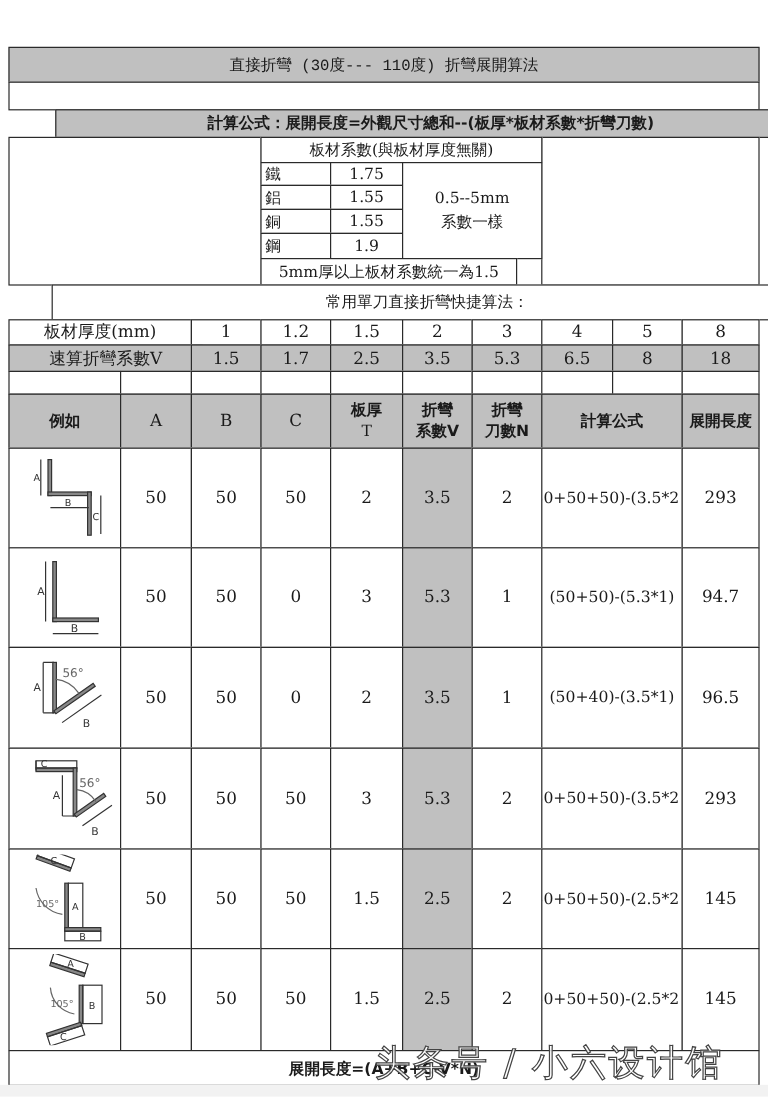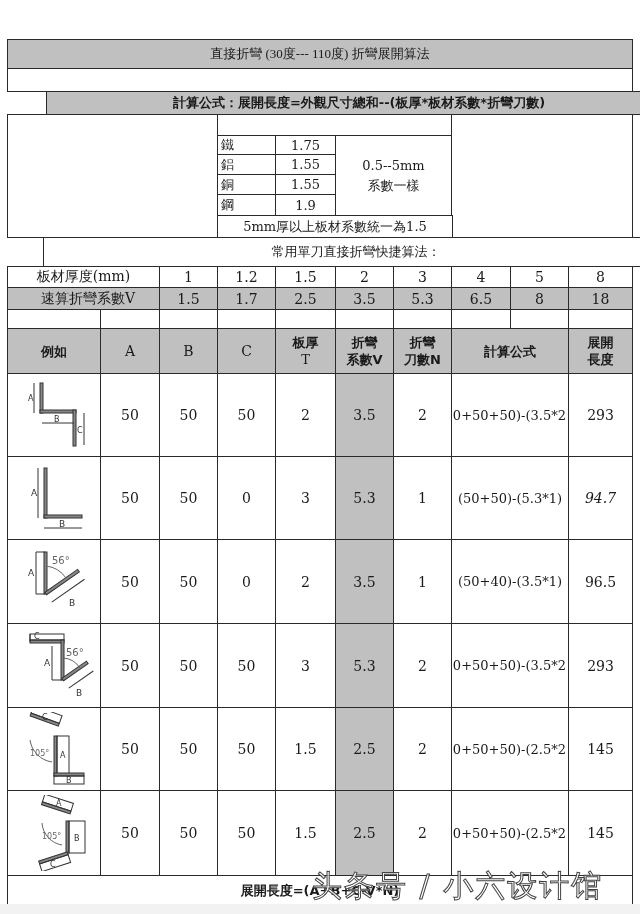--- a/index.html
+++ b/index.html
@@ -3,21 +3,21 @@
 <meta charset="utf-8">
 <style>
   * { box-sizing: border-box; margin: 0; padding: 0; }
   html, body { width: 640px; height: 914px; background: #ffffff; overflow: hidden; }
   body { position: relative; font-family: "DejaVu Serif", "Liberation Serif", serif; color: #1a1a1a; }
   .sheet { position: absolute; left: 0; top: 0; width: 640px; height: 914px; background: #fff; }
   .cell { position: absolute; border: 1px solid #2a2a2a; display: flex; align-items: center; justify-content: center; text-align: center; overflow: hidden; white-space: nowrap; }
   .g { background: #c0c0c0; }
   .w { background: #ffffff; }
   .title { font-size: 26px; font-family: "DejaVu Serif", serif; letter-spacing: 0px; }
-  .sub { font-size: 13px; font-family: Liberation Serif, serif; }
+  .sub { font-size: 13px; font-family: Liberation Mono, monospace; }
   .formula { font-size: 13px; font-family: "DejaVu Sans", sans-serif; font-weight: bold; }
   .s13 { font-size: 13px; }
   .s14 { font-size: 14px; }
   .hdr { font-size: 13px; font-family: "DejaVu Sans", sans-serif; font-weight: bold; line-height: 17px; white-space: normal; }
   .left { justify-content: flex-start; padding-left: 3px; }
   .icon-cell svg { display: block; }
   .watermark { position: absolute; left: 312px; top: 866px; font-family: "DejaVu Sans", sans-serif; font-size: 30px; color: rgba(255,255,255,0.85); -webkit-text-stroke: 1px #444; letter-spacing: 2px; pointer-events: none; }
   .bottom-strip { position: absolute; left: 0; top: 904px; width: 640px; height: 10px; background: #f2f2f2; }
 </style>
 </head>
@@ -27,35 +27,36 @@
 
 
   <div class="cell g sub" style="left:7px;top:39px;width:626px;height:30px;">直接折彎  (30度--- 110度)  折彎展開算法</div>
 
   <div class="cell w" style="left:7px;top:68px;width:626px;height:24px;"></div>
 
   <div class="cell g formula" style="left:7px;top:91px;width:626px;height:24px;margin-left:39px;">計算公式：展開長度=外觀尺寸總和--(板厚*板材系數*折彎刀數)</div>
 
   <div class="cell w" style="left:7px;top:114px;width:211px;height:124px;"></div>
   <div class="cell w" style="left:451px;top:114px;width:182px;height:124px;"></div>
+  <div class="cell w s13" style="left:217px;top:114px;width:235px;height:22px;">板材系數(與板材厚度無關)</div>
 
   <div class="cell w s13 left" style="left:217px;top:135px;width:59px;height:20px;">鐵</div>
   <div class="cell w s13" style="left:275px;top:135px;width:61px;height:20px;">1.75</div>
   <div class="cell w s13 left" style="left:217px;top:154px;width:59px;height:21px;">鋁</div>
   <div class="cell w s13" style="left:275px;top:154px;width:61px;height:21px;">1.55</div>
   <div class="cell w s13 left" style="left:217px;top:174px;width:59px;height:21px;">銅</div>
   <div class="cell w s13" style="left:275px;top:174px;width:61px;height:21px;">1.55</div>
   <div class="cell w s13 left" style="left:217px;top:194px;width:59px;height:22px;">鋼</div>
   <div class="cell w s13" style="left:275px;top:194px;width:61px;height:22px;">1.9</div>
 
   <div class="cell w s13" style="left:335px;top:135px;width:117px;height:81px;flex-direction:column;line-height:20px;">
     <span>0.5--5mm</span>
     <span>系數一樣</span>
   </div>
-  <div class="cell w s13" style="left:217px;top:215px;width:236px;height:23px;">5mm厚以上板材系數統一為1.5</div>
+  <div class="cell w s13" style="left:217px;top:215px;width:214px;height:23px;">5mm厚以上板材系數統一為1.5</div>
 
   <div class="cell w s13" style="left:7px;top:237px;width:626px;height:30px;margin-left:36px;">常用單刀直接折彎快捷算法：</div>
 
   <div class="cell w s14" style="left:7px;top:266px;width:153px;height:22px;">板材厚度(mm)</div>
   <div class="cell w s14" style="left:159px;top:266px;width:59px;height:22px;">1</div>
   <div class="cell w s14" style="left:217px;top:266px;width:59px;height:22px;">1.2</div>
   <div class="cell w s14" style="left:275px;top:266px;width:61px;height:22px;">1.5</div>
   <div class="cell w s14" style="left:335px;top:266px;width:59px;height:22px;">2</div>
   <div class="cell w s14" style="left:393px;top:266px;width:59px;height:22px;">3</div>
   <div class="cell w s14" style="left:451px;top:266px;width:60px;height:22px;">4</div>
@@ -93,21 +94,21 @@
   </div>
   <div class="cell g hdr" style="left:335px;top:328px;width:59px;height:46px;flex-direction:column;">
     <span>折彎</span>
     <span>系數V</span>
   </div>
   <div class="cell g hdr" style="left:393px;top:328px;width:59px;height:46px;flex-direction:column;">
     <span>折彎</span>
     <span>刀數N</span>
   </div>
   <div class="cell g hdr" style="left:451px;top:328px;width:118px;height:46px;">計算公式</div>
-  <div class="cell g hdr" style="left:568px;top:328px;width:65px;height:46px;flex-direction:column;">
+  <div class="cell g hdr" style="left:568px;top:328px;width:65px;height:46px;">
     <span>展開</span>
     <span>長度</span>
   </div>
 
   <div class="cell w icon-cell" style="left:7px;top:373px;width:94px;height:84px;">
     <svg width="80" height="72" viewBox="0 0 80 72">
       <g stroke="#333" stroke-width="1" fill="none">
         <rect x="26" y="4" width="3" height="30" fill="#888"></rect>
         <rect x="26" y="31" width="36" height="3" fill="#888"></rect>
         <rect x="59" y="31" width="3" height="36" fill="#888"></rect>
@@ -141,21 +142,21 @@
       <text x="45" y="65" font-size="9" fill="#333" font-family="DejaVu Sans">B</text>
     </svg>
   </div>
   <div class="cell w s14" style="left:100px;top:456px;width:60px;height:84px;">50</div>
   <div class="cell w s14" style="left:159px;top:456px;width:59px;height:84px;">50</div>
   <div class="cell w s14" style="left:217px;top:456px;width:59px;height:84px;">0</div>
   <div class="cell w s14" style="left:275px;top:456px;width:61px;height:84px;">3</div>
   <div class="cell g s14" style="left:335px;top:456px;width:59px;height:84px;">5.3</div>
   <div class="cell w s14" style="left:393px;top:456px;width:59px;height:84px;">1</div>
   <div class="cell w s13" style="left:451px;top:456px;width:118px;height:84px;">(50+50)-(5.3*1)</div>
-  <div class="cell w s14" style="left:568px;top:456px;width:65px;height:84px;font-style:italic;">94.7</div>
+  <div class="cell w s14" style="left:568px;top:456px;width:65px;height:84px;">94.7</div>
 
   <div class="cell w icon-cell" style="left:7px;top:539px;width:94px;height:85px;">
     <svg width="80" height="72" viewBox="0 0 80 72">
       <g stroke="#333" stroke-width="1" fill="none">
         <rect x="30" y="6" width="3" height="42" fill="#888"></rect>
         <line x1="22" y1="6" x2="22" y2="48"></line>
         <line x1="22" y1="6" x2="31" y2="6"></line>
         <line x1="22" y1="48" x2="31" y2="48"></line>
         <g transform="rotate(-35 32 48)">
           <rect x="32" y="46" width="40" height="3" fill="#888"></rect>

